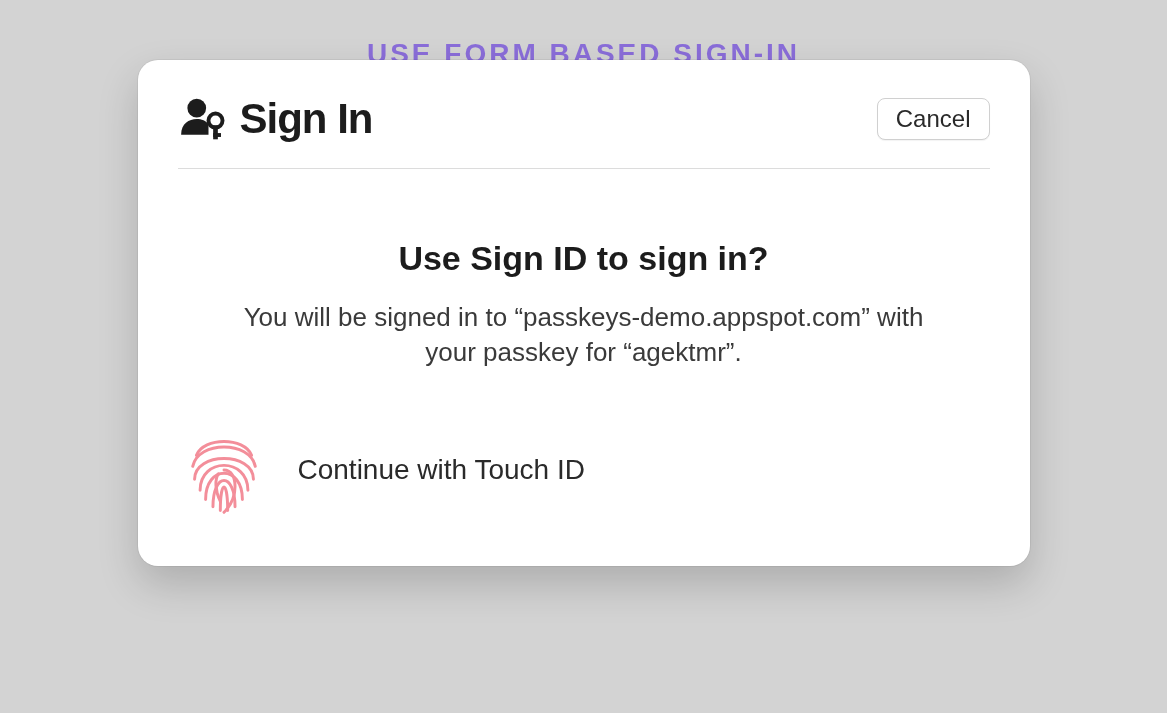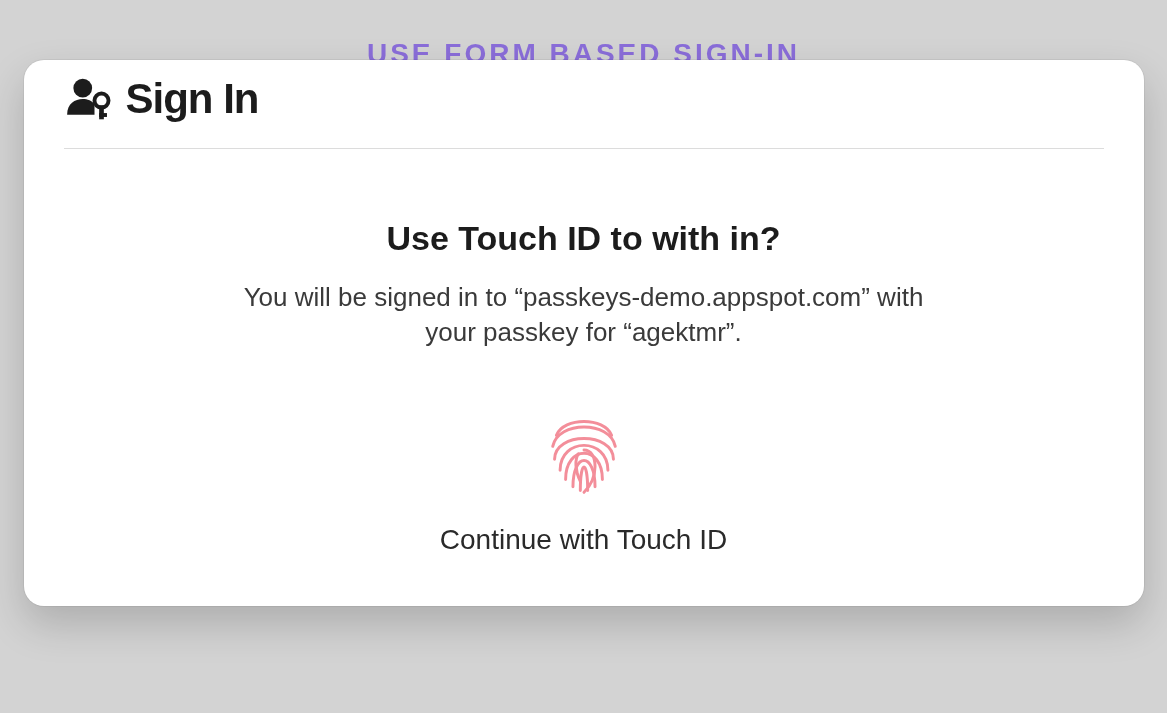--- a/index.html
+++ b/index.html
@@ -21,25 +21,25 @@
       font-weight: 600;
       letter-spacing: 3px;
       text-align: center;
       cursor: pointer;
     }
     .dialog {
       position: absolute;
       top: 60px;
       left: 50%;
       transform: translateX(-50%);
-      width: 1120px;
+      width: 892px;
       background: #ffffff;
       border-radius: 20px;
       box-shadow: 0 18px 40px rgba(0,0,0,0.18), 0 0 0 1px rgba(0,0,0,0.05);
-      padding: 14px 40px 50px 40px;
+      padding: 34px 40px 50px 40px;
     }
     .dialog-header {
       display: flex;
       align-items: center;
       justify-content: space-between;
       padding-bottom: 24px;
       border-bottom: 1px solid #dcdcdc;
     }
     .title-group {
       display: flex;
@@ -79,21 +79,21 @@
     }
     .prompt-desc {
       font-size: 26px;
       color: #3a3a3a;
       line-height: 1.35;
       max-width: 720px;
       margin: 12px auto 54px auto;
     }
     .touchid-wrap {
       display: flex;
-      flex-direction: column;
+      flex-direction: row;
       align-items: center;
       gap: 28px;
       cursor: pointer;
     }
     .fingerprint {
       width: 92px;
       height: 92px;
     }
     .continue-label {
       font-size: 28px;
@@ -113,24 +113,25 @@
         <svg viewBox="0 0 64 64" width="50" height="50">
           <circle cx="24" cy="18" r="12" fill="#1c1c1c"></circle>
           <path d="M4 52 C4 38 14 32 24 32 C30 32 36 34 39 39 L39 52 Z" fill="#1c1c1c"></path>
           <circle cx="48" cy="34" r="9" fill="none" stroke="#1c1c1c" stroke-width="5"></circle>
           <rect x="45" y="40" width="6" height="18" fill="#1c1c1c"></rect>
           <rect x="45" y="50" width="10" height="5" fill="#1c1c1c"></rect>
         </svg>
       </span>
       <h1 class="dialog-title">Sign In</h1>
     </div>
+    <button class="cancel-btn">Cancel</button>
   </div>
 
   <div class="dialog-body">
-    <h2 class="prompt-title">Use Touch ID to with in?</h2>
+    <h2 class="prompt-title">Use Sign ID to sign in?</h2>
     <p class="prompt-desc">You will be signed in to “passkeys-demo.appspot.com” with your passkey for “agektmr”.</p>
 
     <div class="touchid-wrap">
       <span class="fingerprint">
         <svg viewBox="0 0 100 100" width="92" height="92">
           <g fill="none" stroke="#f38e9a" stroke-width="3.2" stroke-linecap="round">
             <path d="M20 34 C28 14 72 14 80 34"></path>
             <path d="M16 46 C22 18 78 18 84 46"></path>
             <path d="M18 60 C18 30 82 30 82 60"></path>
             <path d="M24 72 C24 36 76 36 76 72"></path>

